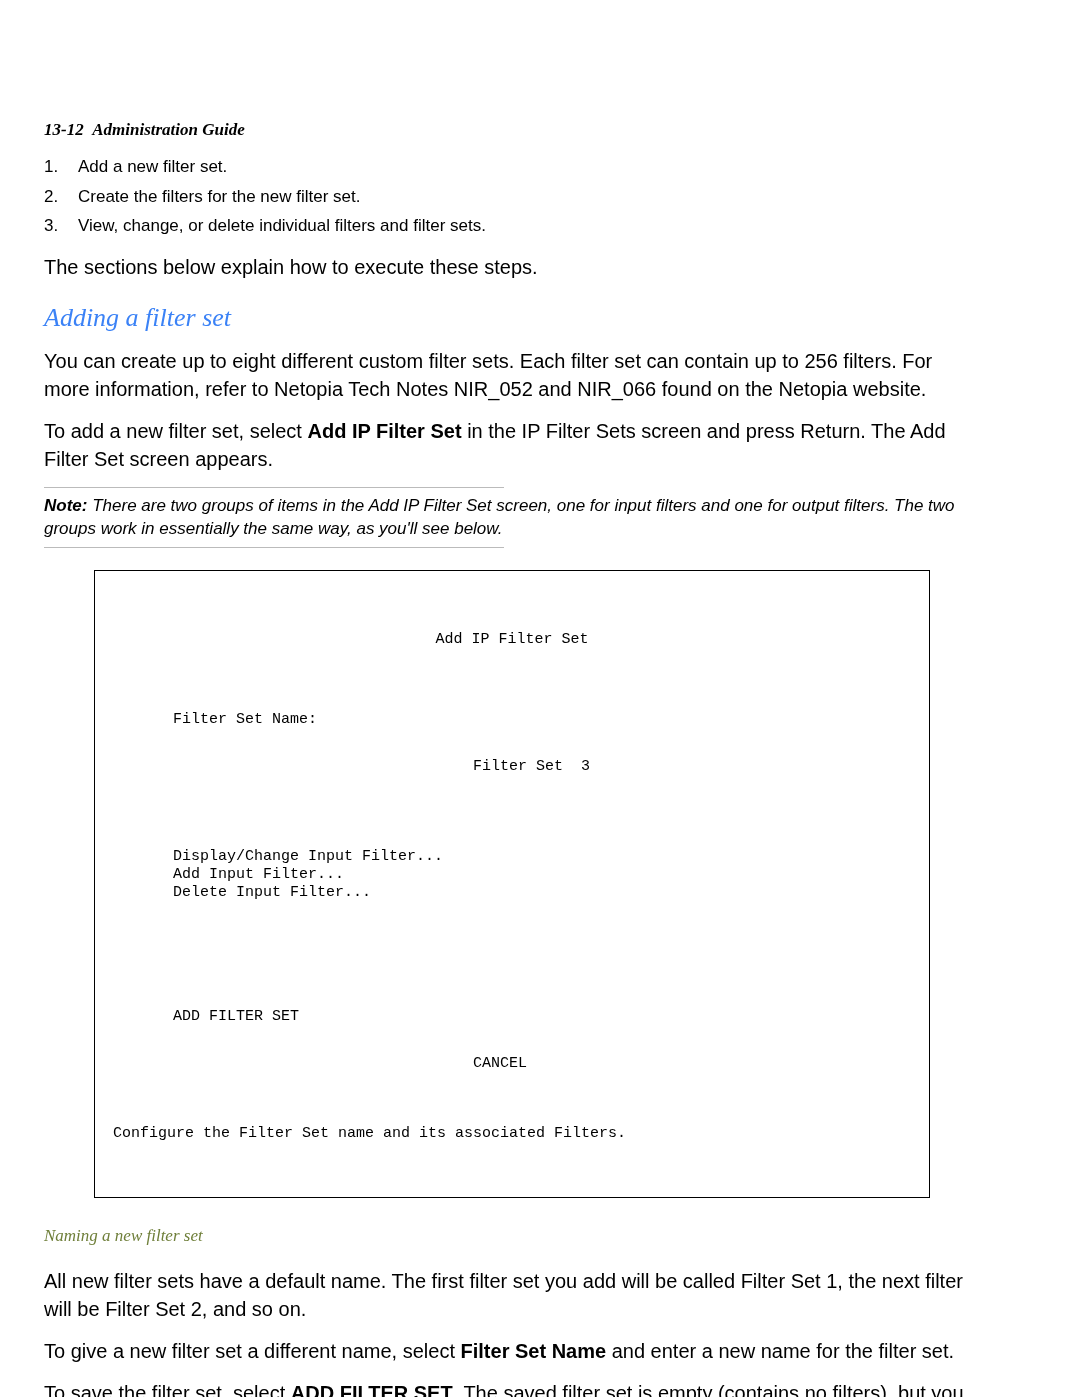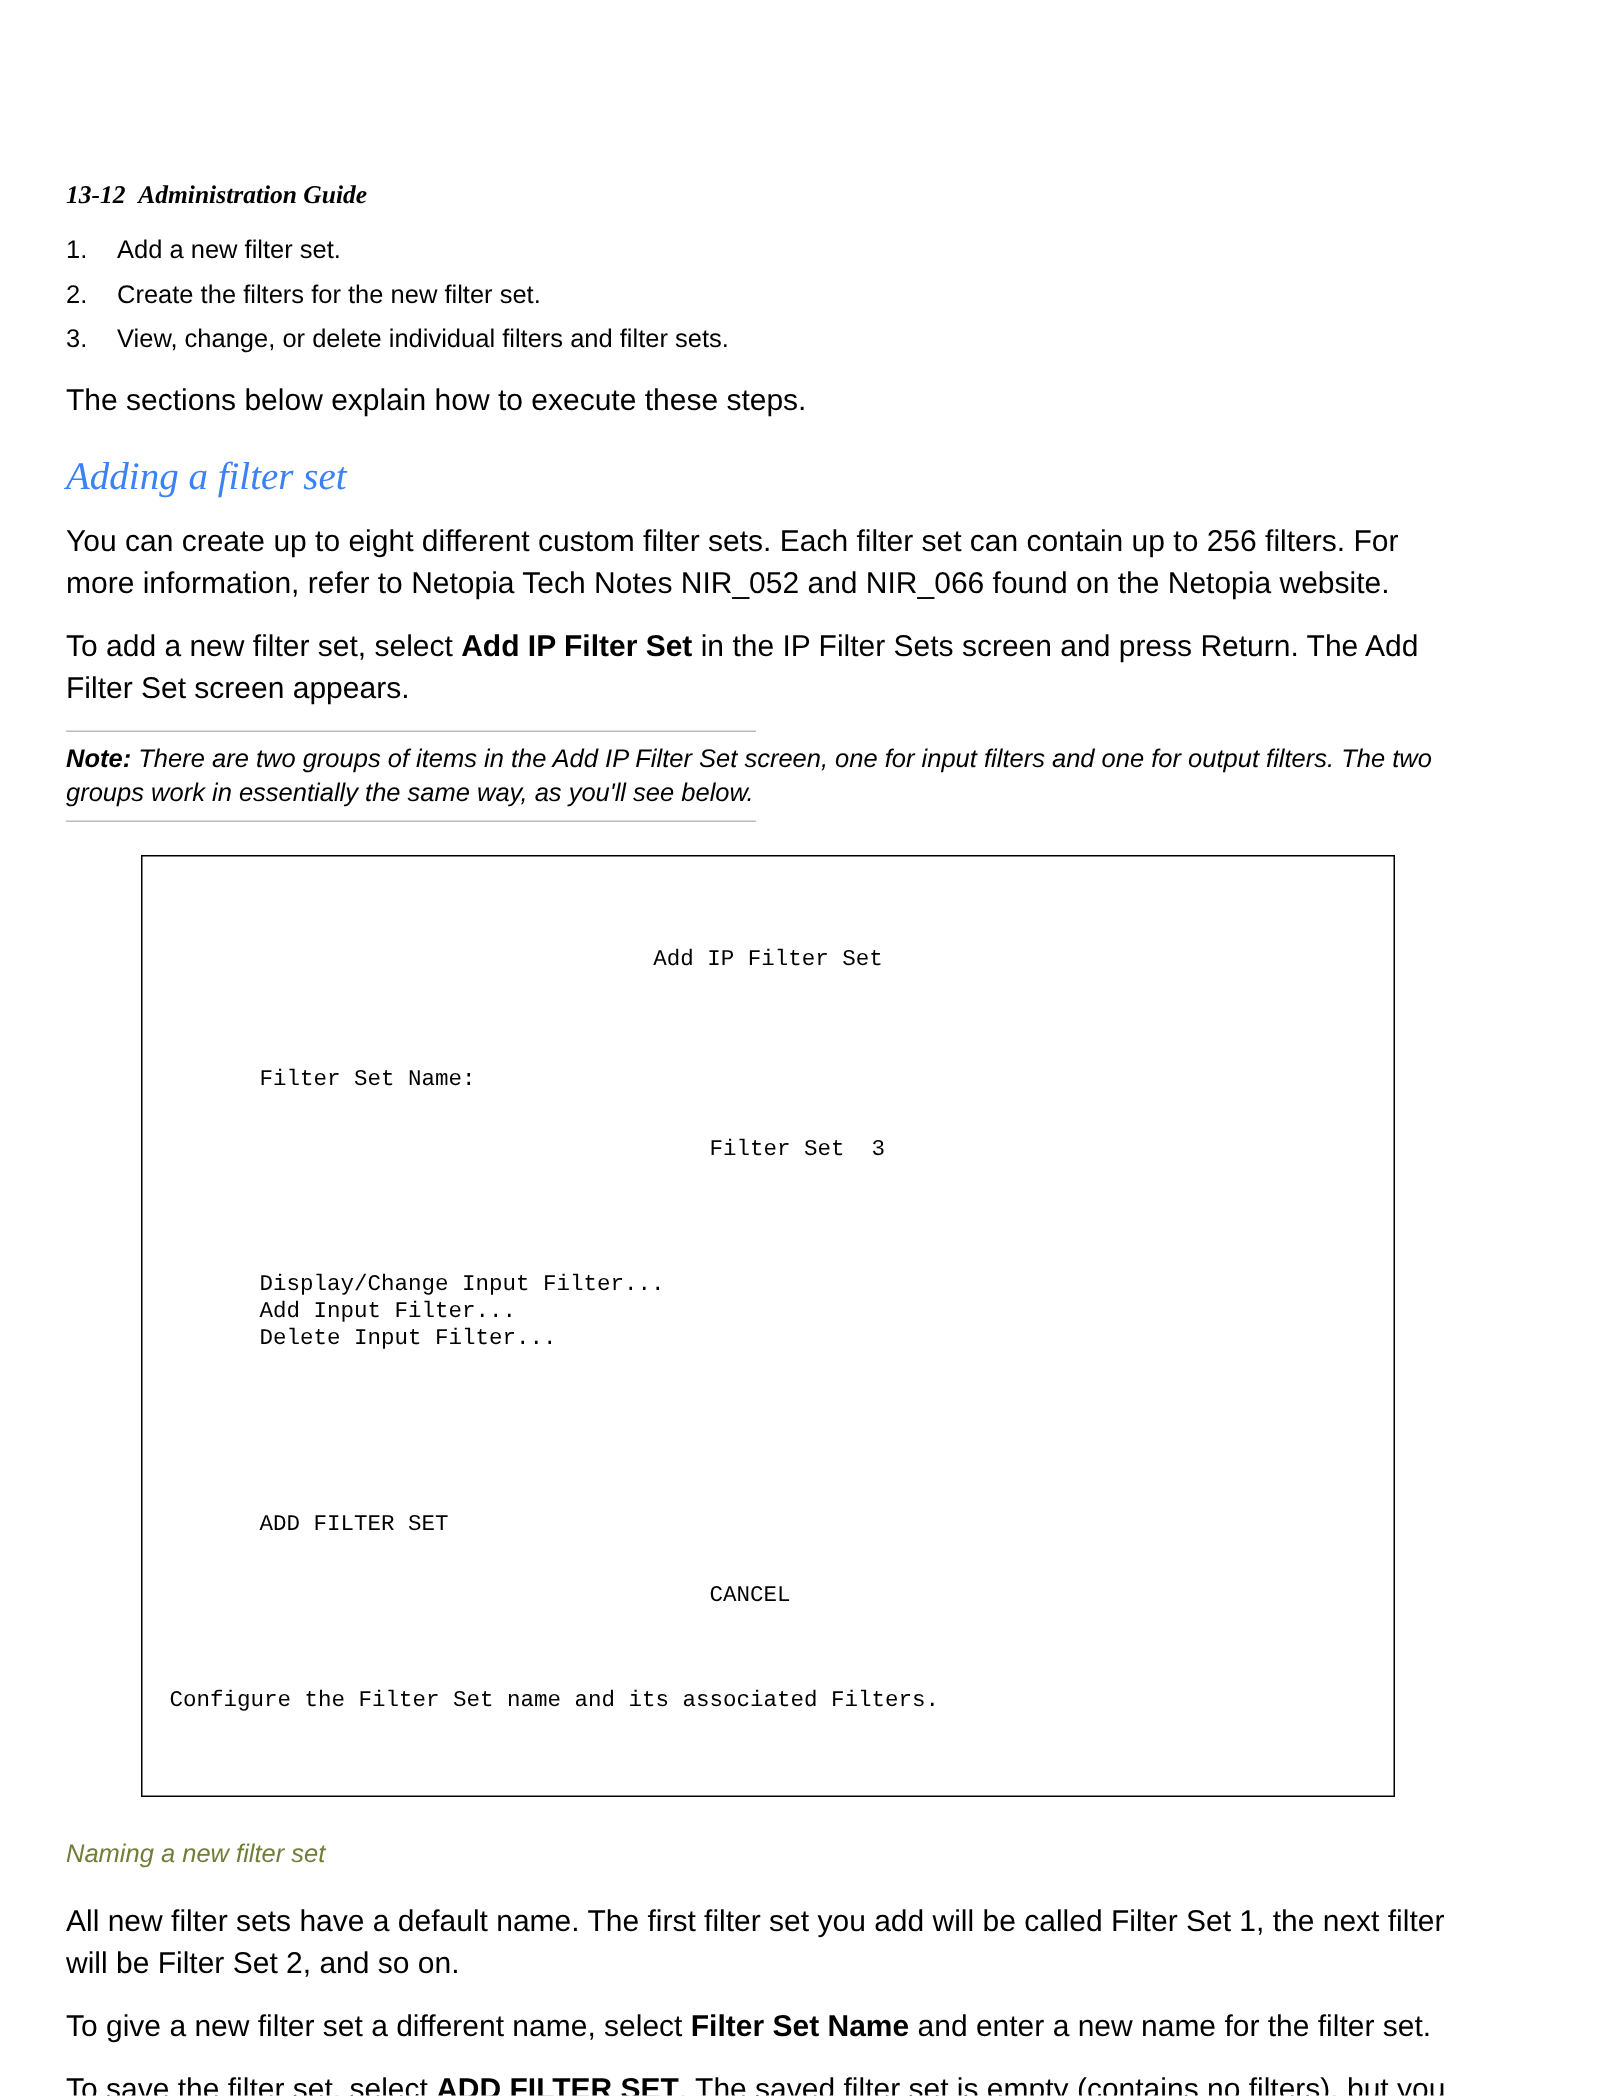--- a/index.html
+++ b/index.html
@@ -75,21 +75,21 @@
     margin-top: 47px;
   }
   .terminal .block {
     padding-left: 60px;
     margin: 18px 0 0 0;
   }
   .terminal .status {
     margin-top: 16px;
   }
   h3.sub-title {
-    font-family: Liberation Sans, sans-serif;
+    font-family: Liberation Serif, serif;
     font-style: italic;
     font-weight: normal;
     color: #6f7f3a;
     font-size: 17px;
     margin: 4px 0 21px 0;
   }
   .inline-bold { font-weight: bold; }
   .xref {
     color: #9b5fa0;
   }

